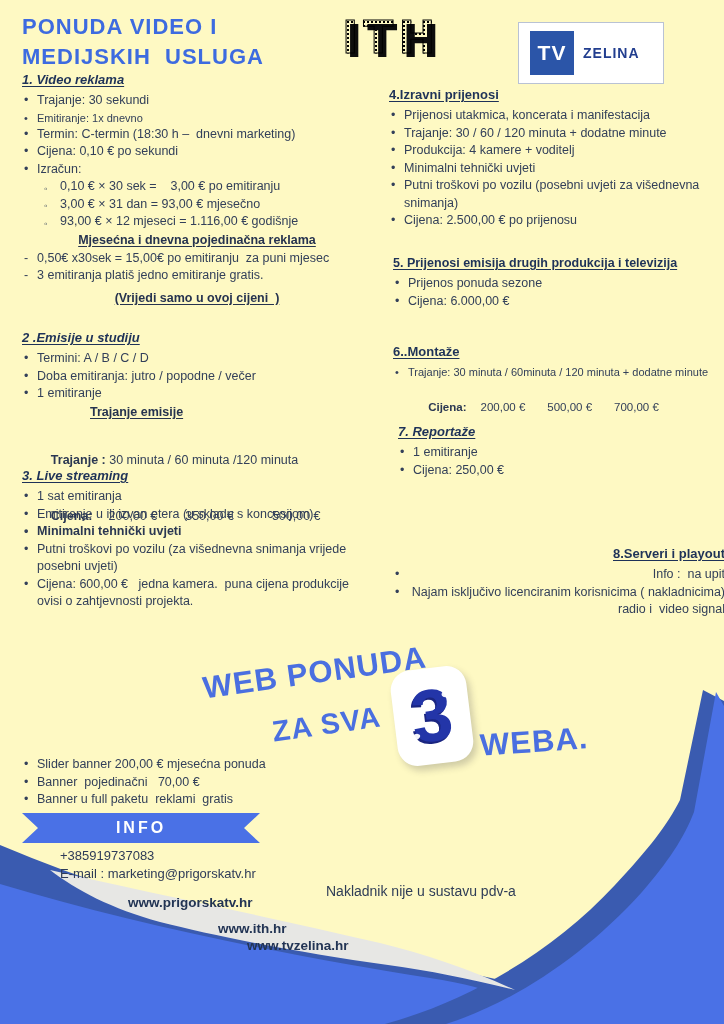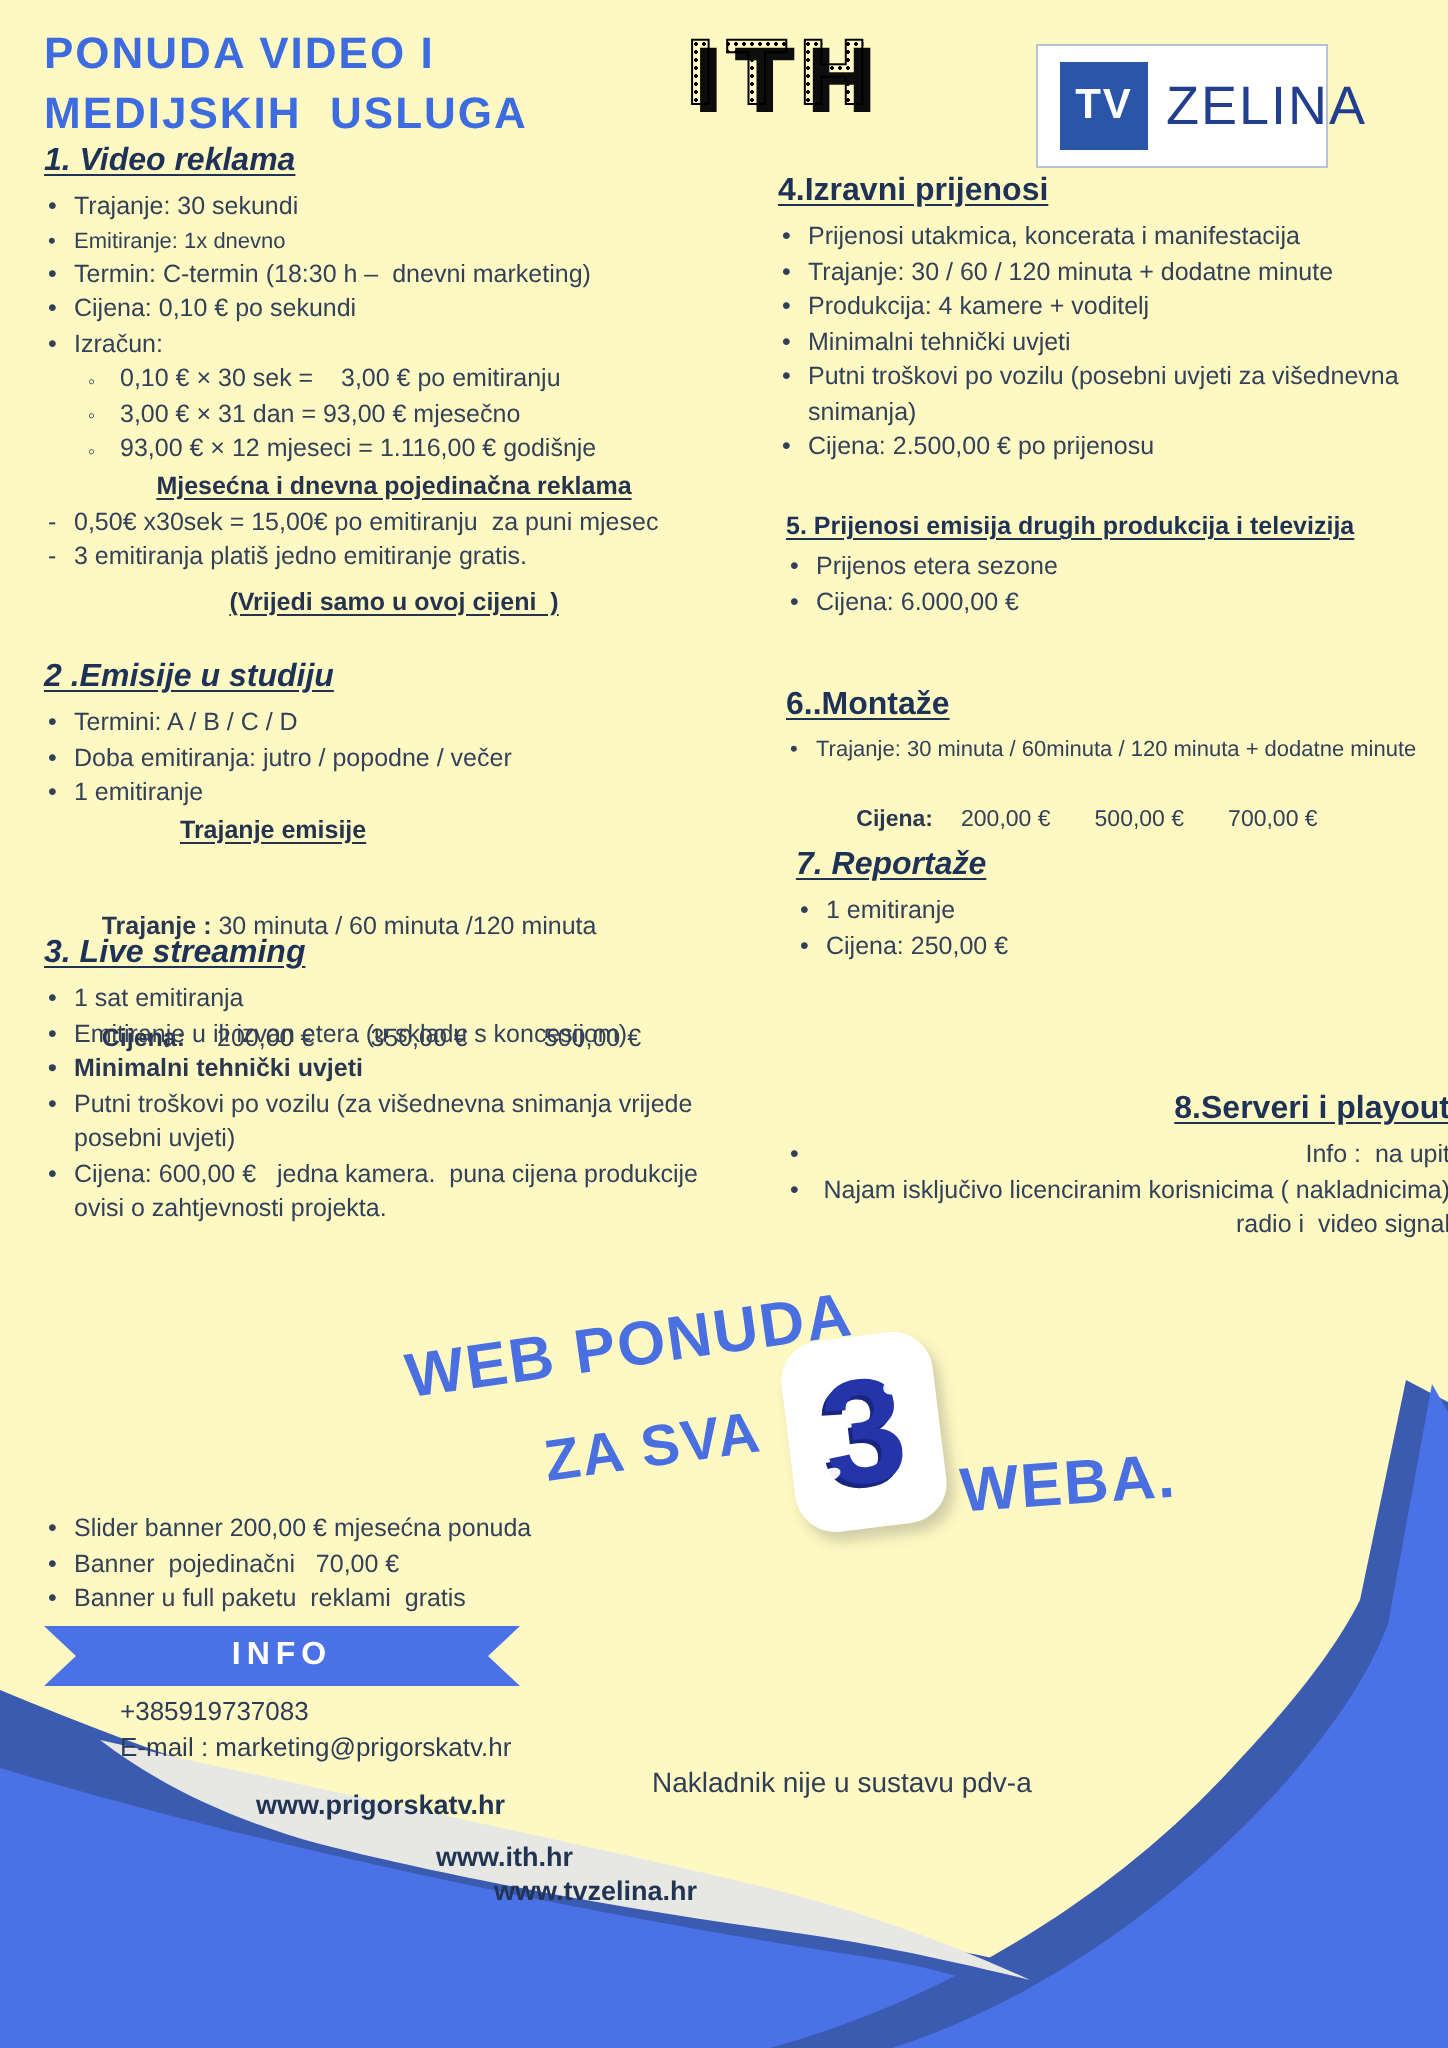--- a/index.html
+++ b/index.html
@@ -13,23 +13,23 @@
          letter-spacing:1px;color:#3D6BE0;white-space:pre-wrap;}
   
   .ith-logo{left:342px;top:12px;font-family:"DejaVu Sans", sans-serif;font-size:44px;font-weight:900;
             letter-spacing:5px;color:#2c2c2c;text-shadow:4px 4px 0 #0d0d0d;-webkit-text-stroke:1px #000;
             background-image:radial-gradient(circle,#000 0.8px, rgba(0,0,0,0) 1.1px);background-size:4px 4px;
             -webkit-background-clip:text;-webkit-text-fill-color:transparent;}
   .zelina-logo{left:518px;top:22px;width:146px;height:62px;border:1px solid #B9C2D4;background:#fff;
                display:flex;align-items:center;gap:9px;padding:0 11px;box-sizing:border-box;}
   .tv-square{width:44px;height:44px;background:#2B55A8;color:#ffffff;display:flex;align-items:center;
              justify-content:center;font-weight:bold;font-size:21px;letter-spacing:1px;flex:0 0 auto;}
-  .zelina-name{color:#223E8F;font-weight:400;font-size:27px;letter-spacing:1px;}
-  
-  .sec-heading{font-weight:bold;font-size:16px;color:#1E3258;text-decoration:underline;
+  .zelina-name{color:#223E8F;font-weight:700;font-size:14px;letter-spacing:1px;}
+  
+  .sec-heading{font-weight:bold;font-size:13px;color:#1E3258;text-decoration:underline;
                text-underline-offset:2px;margin:0 0 5px 0;white-space:pre-wrap;}
   .italic{font-style:italic;}
   ul{list-style:none;margin:0;padding:0;}
   li{position:relative;padding-left:15px;font-size:12.5px;line-height:17.5px;color:#33405A;
      white-space:pre-wrap;margin:0;}
   li.b::before{content:"\2022";position:absolute;left:2px;color:#33405A;}
   li.sub{padding-left:38px;}
   li.sub::before{content:"\25E6";left:22px;font-size:10px;top:1.5px;}
   li.dash::before{content:"-";}
   li.bold{font-weight:bold;color:#2A3752;}
@@ -159,21 +159,21 @@
       <li class="b">Produkcija: 4 kamere + voditelj</li>
       <li class="b">Minimalni tehnički uvjeti</li>
       <li class="b">Putni troškovi po vozilu (posebni uvjeti za višednevna snimanja)</li>
       <li class="b">Cijena: 2.500,00 € po prijenosu</li>
     </ul>
   </div>
 
   <div class="fg" id="sec5">
     <div class="sec-heading" style="font-size:12.5px;">5. Prijenosi emisija drugih produkcija i televizija</div>
     <ul>
-      <li class="b">Prijenos etera sezone</li>
+      <li class="b">Prijenos ponuda sezone</li>
       <li class="b">Cijena: 6.000,00 €</li>
     </ul>
   </div>
 
   <div class="fg" id="sec6">
     <div class="sec-heading">6..Montaže</div>
     <ul>
       <li class="b small">Trajanje: 30 minuta / 60minuta / 120 minuta + dodatne minute</li>
     </ul>
     <div class="row small">

